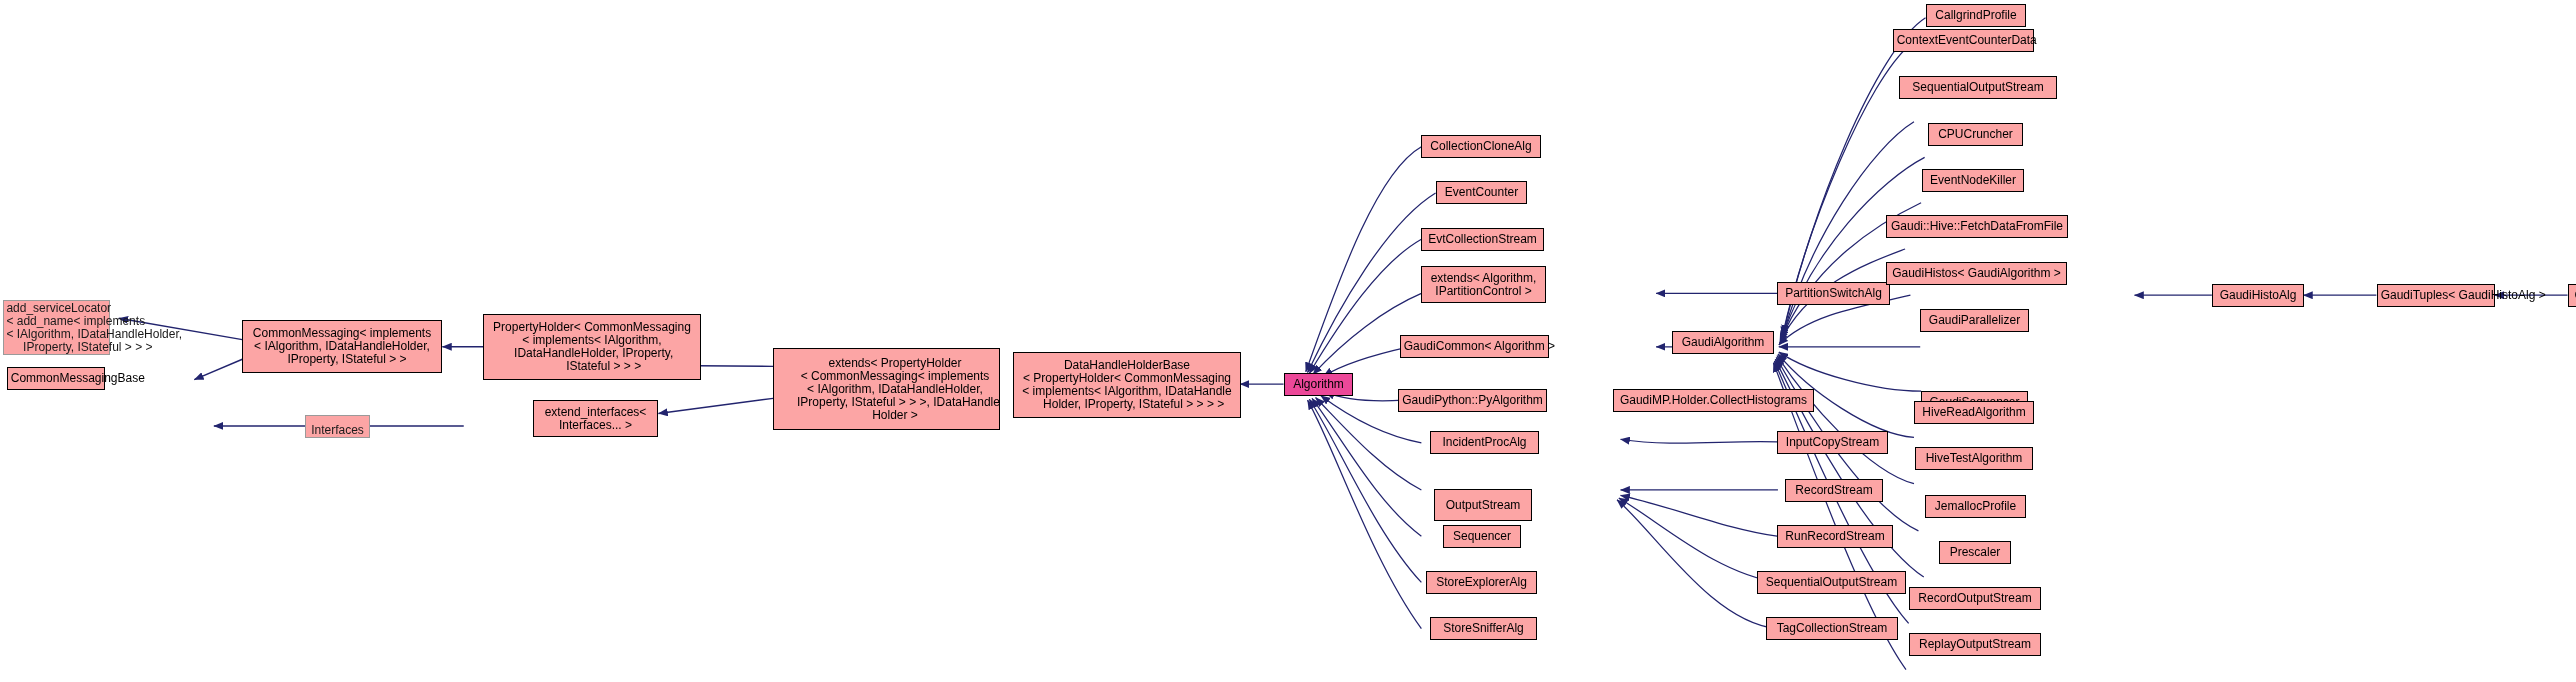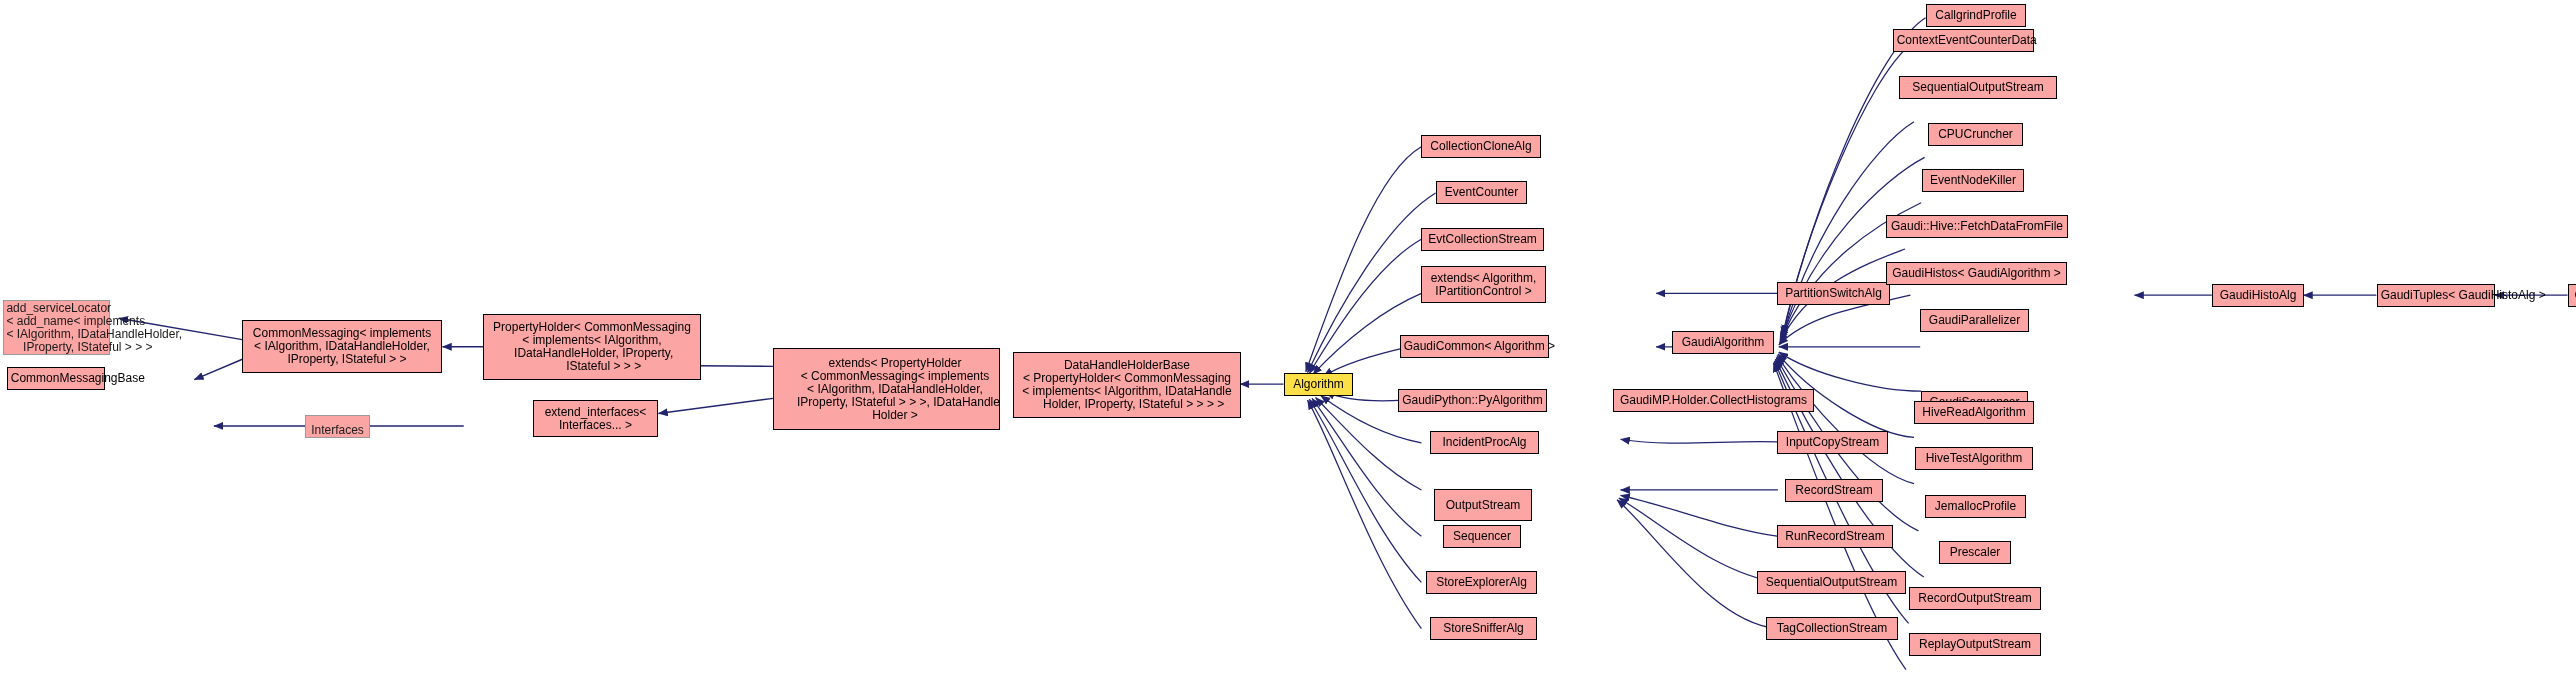--- a/index.html
+++ b/index.html
@@ -40,21 +40,21 @@
     white-space: pre;
     cursor: default;
     z-index: 2;
   }
   .node.faded {
     border-color: #9a9a9a;
     color: #1a1a1a;
     align-items: flex-end;
   }
   .node.current {
-    background: #fde047;
+    background: #ec4899;
     border-color: #000000;
   }
   .node .lbl {
     display: block;
     width: 100%;
     padding: 0 2.7px;
     box-sizing: border-box;
   }
 </style>
 </head>

